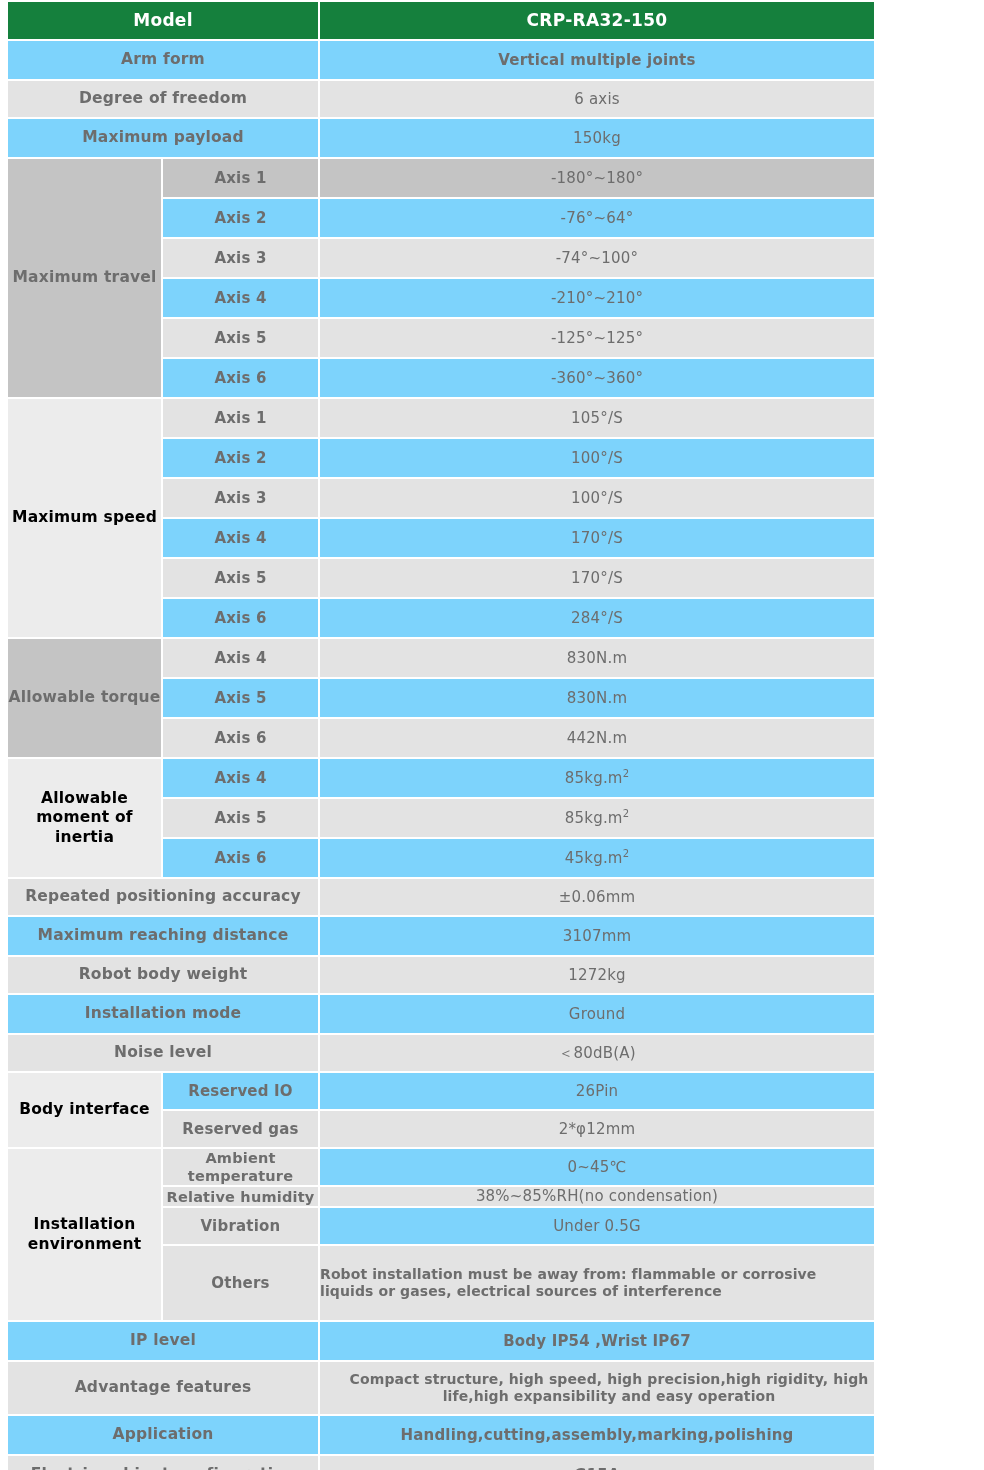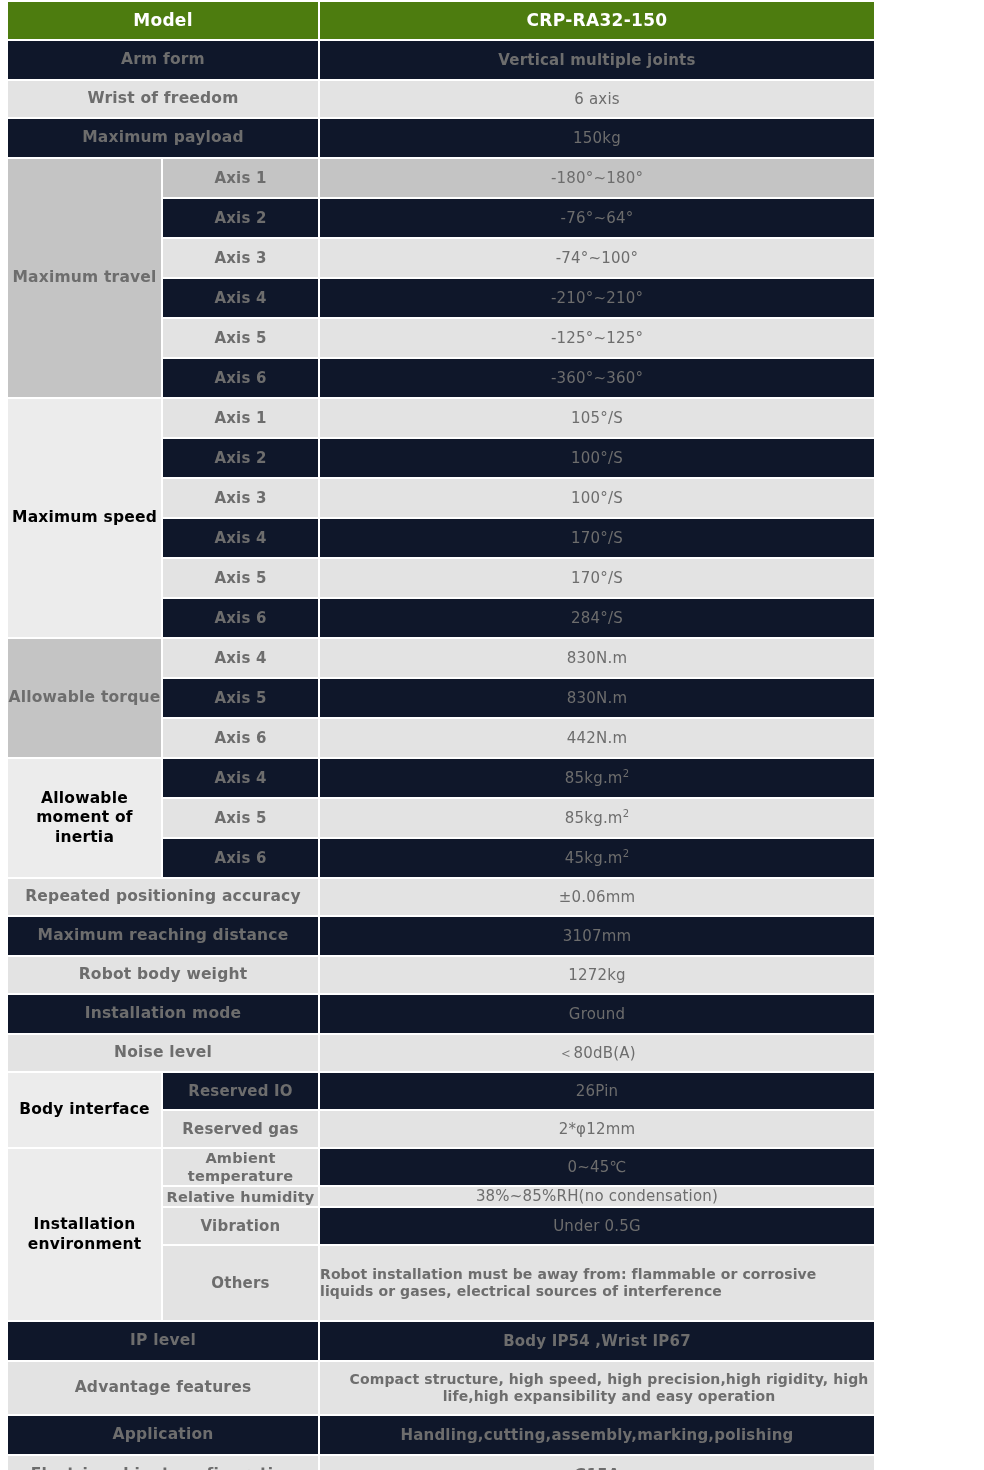--- a/index.html
+++ b/index.html
@@ -22,24 +22,24 @@
     text-align:center;
     line-height:1.25;
     border:2px solid #ffffff;
   }
   
   col.c-label{width:155px;}
   col.c-sub{width:157px;}
   col.c-val{width:556px;}
 
   
-  .dark{background:#4d7c0f;color:#ffffff;font-weight:bold;}
+  .dark{background:#15803d;color:#ffffff;font-weight:bold;}
   .mid{background:#c4c4c4;color:#6d6d6d;}
   .light{background:#e3e3e3;color:#6d6d6d;}
-  .white{background:#0f172a;color:#6d6d6d;}
+  .white{background:#7dd3fc;color:#6d6d6d;}
   .lighter{background:#ececec;color:#000000;}
   .hdr{font-size:17px;font-weight:bold;letter-spacing:.3px;}
   .lbl{font-size:15.5px;font-weight:bold;letter-spacing:.2px;}
   .lbl-sm{font-size:14.5px;font-weight:bold;letter-spacing:.2px;}
   .axis{font-size:15px;font-weight:bold;letter-spacing:.2px;}
   .val{font-size:15px;letter-spacing:.2px;}
   .val-b{font-size:15px;font-weight:bold;letter-spacing:.2px;margin-top:8px;}
   .val-sm{font-size:14px;font-weight:bold;letter-spacing:.1px;line-height:1.3;}
   .hh{height:37px;}
   .h38{height:38px;}
@@ -62,21 +62,21 @@
     <tr>
       <td colspan="2" class="dark hdr hh">Model</td>
       <td class="dark hdr hh">CRP-RA32-150</td>
     </tr>
 
     <tr>
       <td colspan="2" class="white lbl h38">Arm form</td>
       <td class="white val-b h38">Vertical multiple joints</td>
     </tr>
     <tr>
-      <td colspan="2" class="light lbl h36">Wrist of freedom</td>
+      <td colspan="2" class="light lbl h36">Degree of freedom</td>
       <td class="light val h36">6 axis</td>
     </tr>
     <tr>
       <td colspan="2" class="white lbl h38">Maximum payload</td>
       <td class="white val h38">150kg</td>
     </tr>
 
     <tr>
       <td rowspan="6" class="mid lbl">Maximum travel</td>
       <td class="mid axis h38">Axis 1</td>

